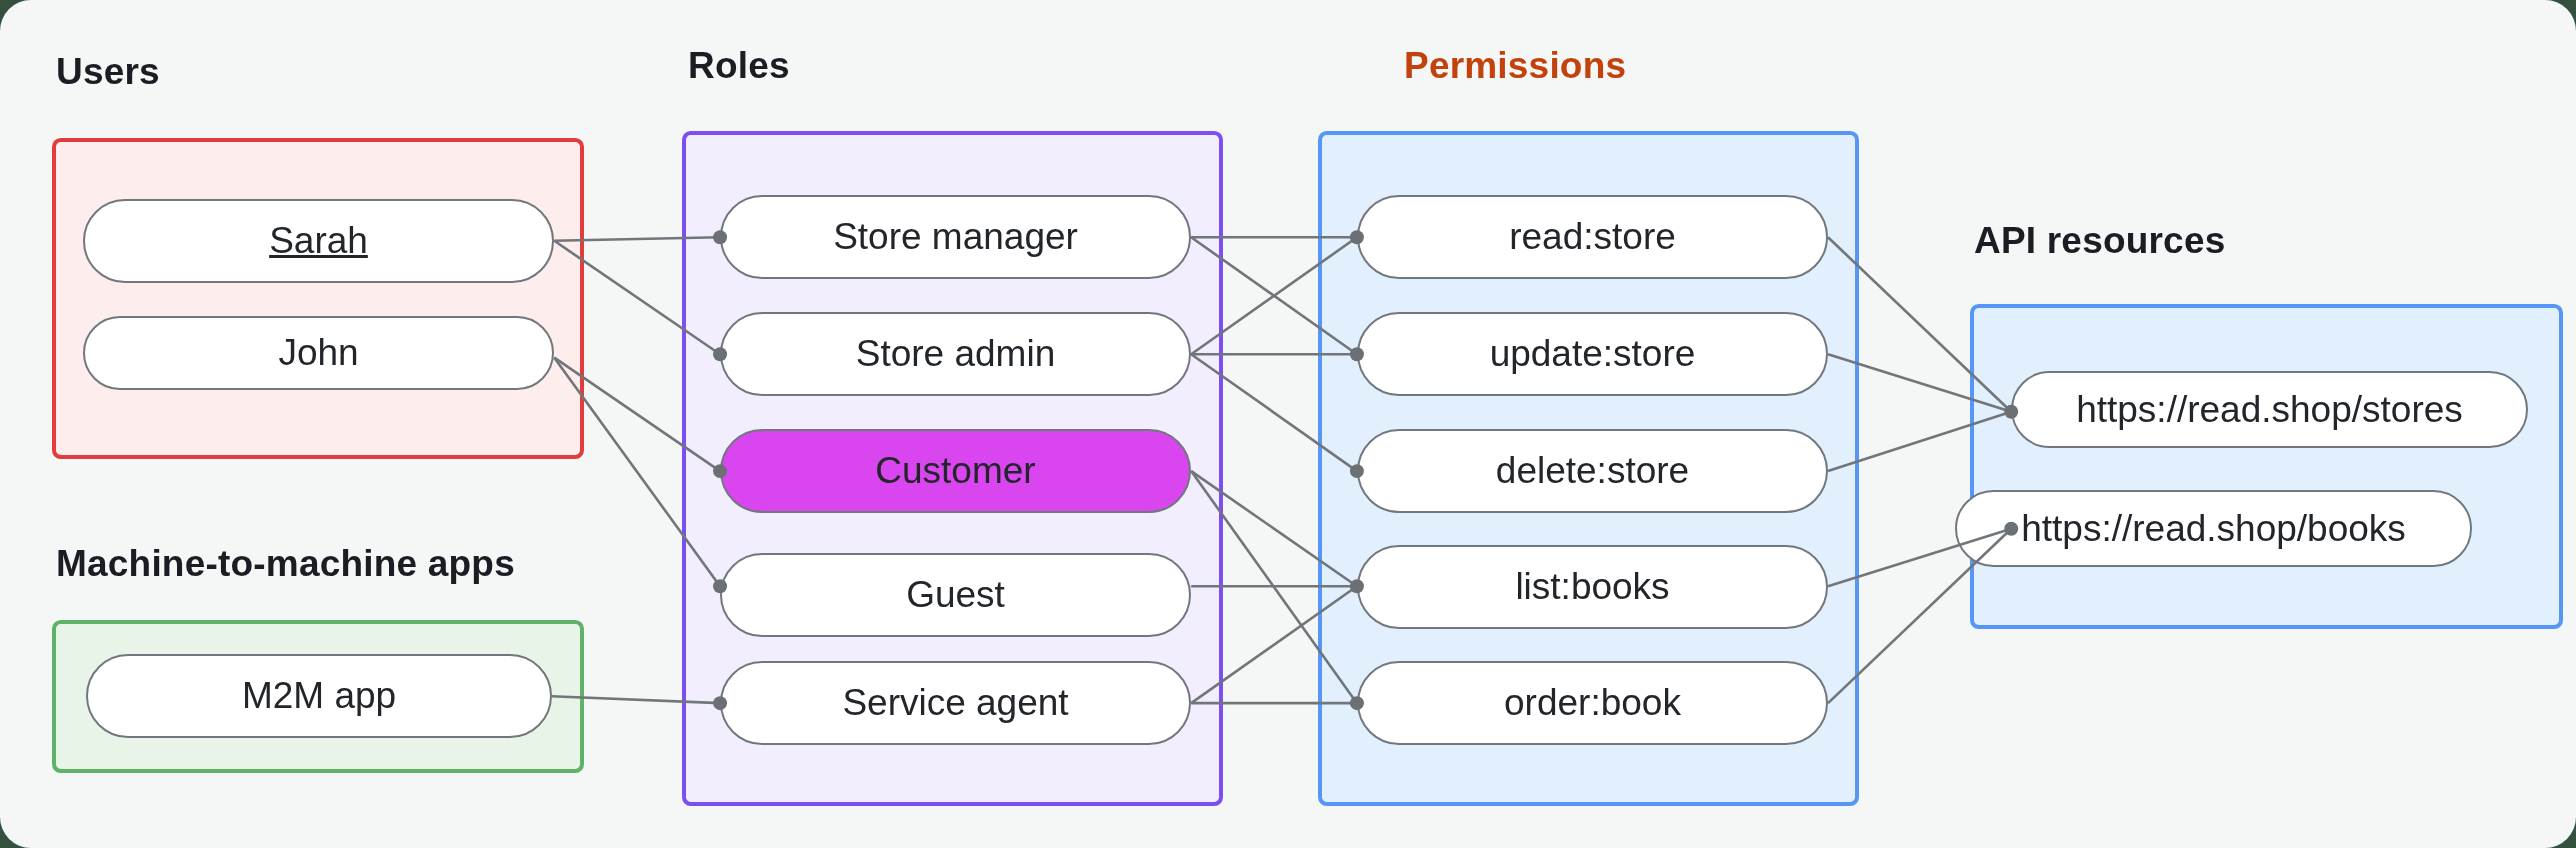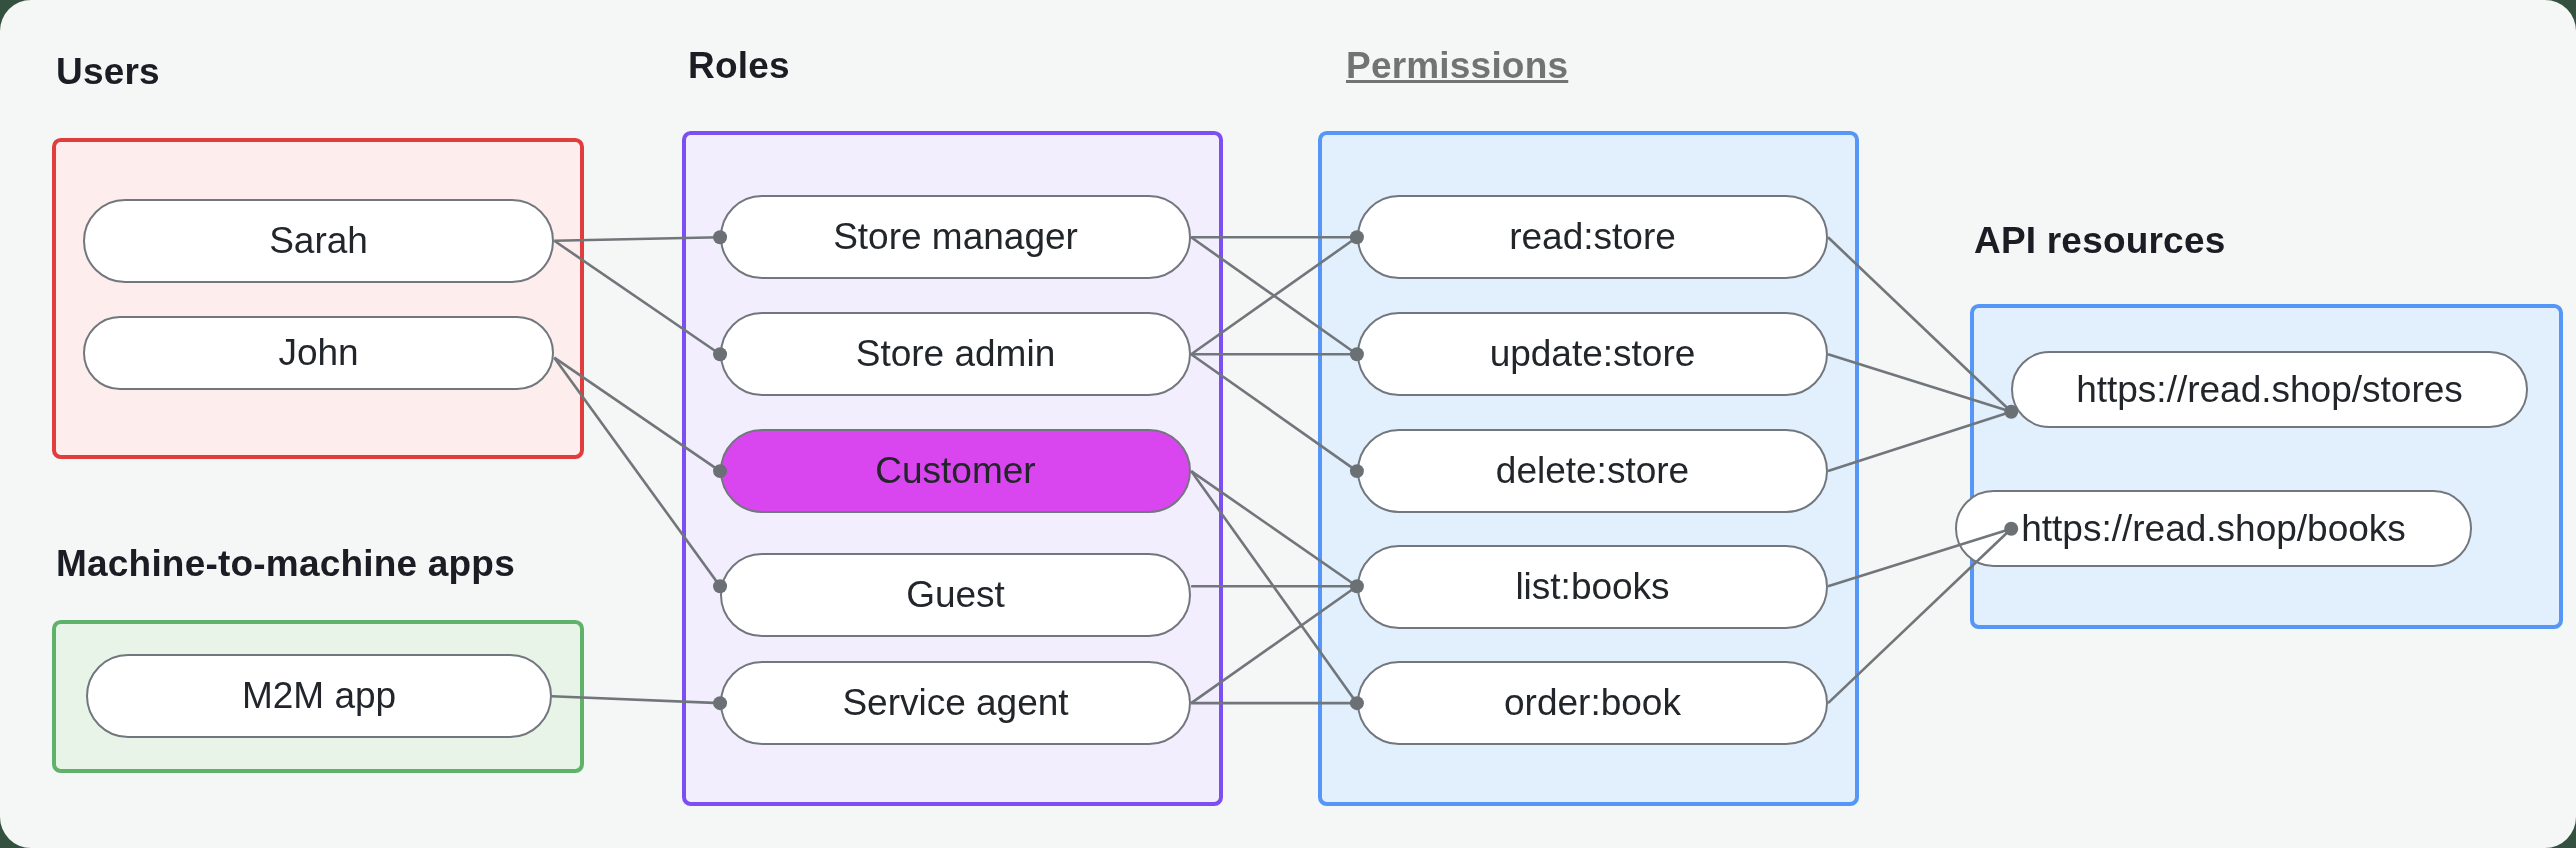--- a/index.html
+++ b/index.html
@@ -59,25 +59,25 @@
 
     <div class="gbox" style="left: 52px; top: 138px; width: 532px; height: 321px; border-color: rgb(226, 61, 61); background: rgb(253, 237, 237);"></div>
     <div class="gbox" style="left: 52px; top: 620px; width: 532px; height: 153px; border-color: rgb(95, 178, 105); background: rgb(233, 244, 232);"></div>
     <div class="gbox" style="left: 682px; top: 131px; width: 541px; height: 675px; border-color: rgb(123, 79, 242); background: rgb(243, 238, 254);"></div>
     <div class="gbox" style="left: 1318px; top: 131px; width: 541px; height: 675px; border-color: rgb(85, 150, 246); background: rgb(226, 240, 253);"></div>
     <div class="gbox" style="left: 1970px; top: 304px; width: 593px; height: 325px; border-color: rgb(85, 150, 246); background: rgb(226, 240, 253);"></div>
 
     <div class="glabel" style="left: 56px; top: 51px; color: rgb(26, 30, 36);">Users</div>
     <div class="glabel" style="left: 56px; top: 543px; color: rgb(26, 30, 36);">Machine-to-machine apps</div>
     <div class="glabel" style="left: 688px; top: 45px; color: rgb(26, 30, 36);">Roles</div>
-    <div class="glabel" style="left: 1346px; top: 45px; color: #737373; text-decoration: underline;">Permissions</div>
+    <div class="glabel" style="left: 1404px; top: 45px; color: #c2410c;">Permissions</div>
     <div class="glabel" style="left: 1974px; top: 220px; color: rgb(26, 30, 36);">API resources</div>
 
     <div class="pill" style="left: 83px; top: 199px; width: 471px; height: 84px; border-color: rgb(114, 119, 125); background: rgb(255, 255, 255);">
-      <span class="pill-label" style="color: rgb(34, 38, 43);">Sarah</span>
+      <span class="pill-label" style="color: rgb(34, 38, 43); text-decoration: underline;">Sarah</span>
     </div>
     <div class="pill" style="left: 83px; top: 316px; width: 471px; height: 74px; border-color: rgb(114, 119, 125); background: rgb(255, 255, 255);">
       <span class="pill-label" style="color: rgb(34, 38, 43);">John</span>
     </div>
 
     <div class="pill" style="left: 86px; top: 654px; width: 466px; height: 84px; border-color: rgb(114, 119, 125); background: rgb(255, 255, 255);">
       <span class="pill-label" style="color: rgb(34, 38, 43);">M2M app</span>
     </div>
 
     <div class="pill" style="left: 720px; top: 195px; width: 471px; height: 84px; border-color: rgb(114, 119, 125); background: rgb(255, 255, 255);">
@@ -105,21 +105,21 @@
     <div class="pill" style="left: 1357px; top: 429px; width: 471px; height: 84px; border-color: rgb(114, 119, 125); background: rgb(255, 255, 255);">
       <span class="pill-label" style="color: rgb(34, 38, 43);">delete:store</span>
     </div>
     <div class="pill" style="left: 1357px; top: 545px; width: 471px; height: 84px; border-color: rgb(114, 119, 125); background: rgb(255, 255, 255);">
       <span class="pill-label" style="color: rgb(34, 38, 43);">list:books</span>
     </div>
     <div class="pill" style="left: 1357px; top: 661px; width: 471px; height: 84px; border-color: rgb(114, 119, 125); background: rgb(255, 255, 255);">
       <span class="pill-label" style="color: rgb(34, 38, 43);">order:book</span>
     </div>
 
-    <div class="pill" style="left: 2011px; top: 351px; width: 517px; height: 77px; border-color: rgb(114, 119, 125); background: rgb(255, 255, 255); text-align: right;">
+    <div class="pill" style="left: 2011px; top: 371px; width: 517px; height: 77px; border-color: rgb(114, 119, 125); background: rgb(255, 255, 255); text-align: right;">
       <span class="pill-label" style="color: rgb(34, 38, 43);">https://read.shop/stores</span>
     </div>
     <div class="pill" style="left: 1955px; top: 490px; width: 517px; height: 77px; border-color: rgb(114, 119, 125); background: rgb(255, 255, 255);">
       <span class="pill-label" style="color: rgb(34, 38, 43);">https://read.shop/books</span>
     </div>
 
     <svg class="edges" width="2576" height="848" viewBox="0 0 2952 972">
         <line x1="635" y1="276" x2="825" y2="272" stroke="#71767b" stroke-width="3"></line>
         <line x1="635" y1="276" x2="825" y2="406" stroke="#71767b" stroke-width="3"></line>
         <line x1="635" y1="410" x2="825" y2="540" stroke="#71767b" stroke-width="3"></line>

